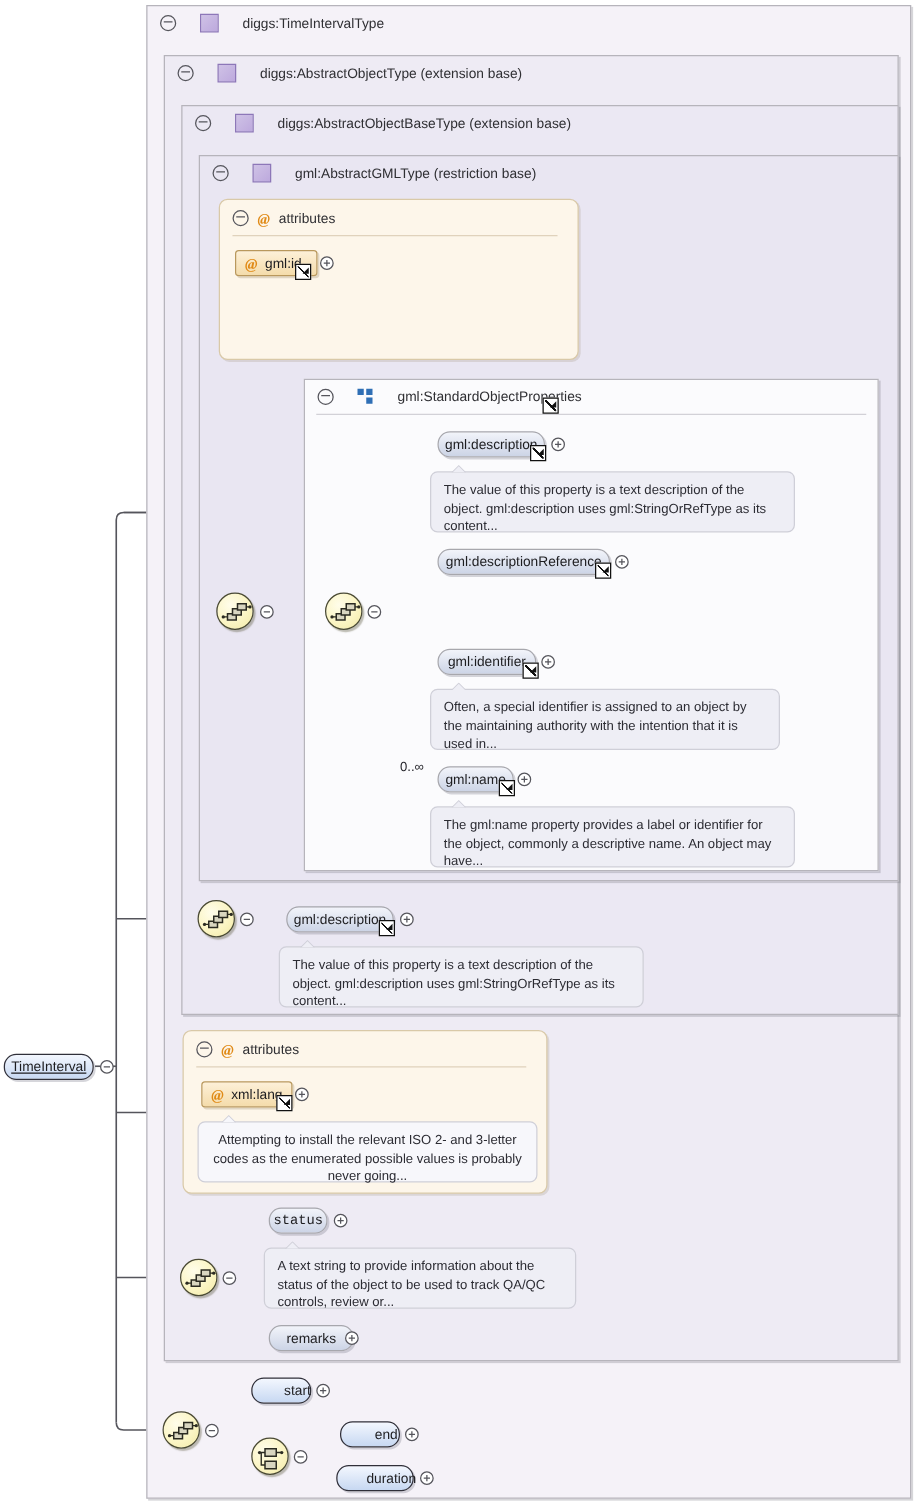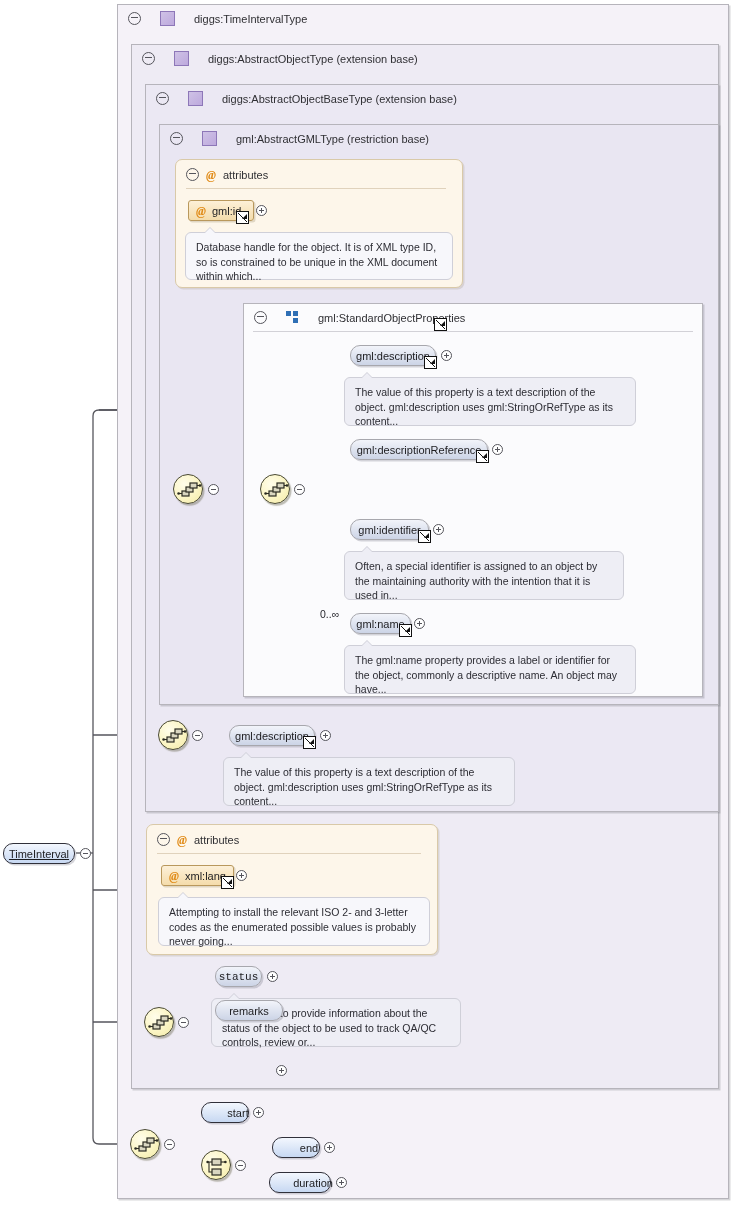--- a/index.html
+++ b/index.html
@@ -294,24 +294,20 @@
       <span class="atxt">attributes</span>
     </div>
     <div class="arule"></div>
   </div>
   <div class="attrpill" style="left:188px;top:200px;width:66px;">
     <span class="at">@</span>
     <span>gml:id</span>
   </div>
   <div class="lnk" style="left:236px;top:211px;"></div>
   <div class="ctoggle plus" style="left:256px;top:205px;"></div>
-  <div class="doc white" style="left:185px;top:232px;width:268px;height:48px;">
-    <span class="tip" style="left:18px;"></span>
-    <span>Database handle for the object. It is of XML type ID, so is constrained to be unique in the XML document within which...</span>
-  </div>
 
   <div class="panel pgroup" style="left:243px;top:303px;width:460px;height:394px;">
     <div class="hdr">
       <span class="tog"></span>
       <span class="gswatch">
           <i></i>
           <i></i>
           <i></i>
         </span>
       <span class="htxt">gml:StandardObjectProperties</span>
@@ -425,21 +421,21 @@
       <span class="atxt">attributes</span>
     </div>
     <div class="arule"></div>
   </div>
   <div class="attrpill" style="left:161px;top:865px;width:73px;">
     <span class="at">@</span>
     <span>xml:lang</span>
   </div>
   <div class="lnk" style="left:221px;top:876px;"></div>
   <div class="ctoggle plus" style="left:236px;top:870px;"></div>
-  <div class="doc white" style="left:158px;top:897px;width:272px;height:49px;">
+  <div class="doc white" style="left:158px;top:897px;width:272px;height:49px;text-align:center;">
     <span class="tip" style="left:18px;"></span>
     <span>Attempting to install the relevant ISO 2- and 3-letter codes as the enumerated possible values is probably never going...</span>
   </div>
 
   <div class="conn" style="left:144px;top:1007px;">
     <svg width="30" height="30" viewBox="0 0 30 30">
       <g stroke="#2b2b22" stroke-width="1.2" fill="#d9d6c0">
         <rect x="8" y="16" width="7" height="5"></rect>
         <rect x="12" y="12" width="7" height="5"></rect>
         <rect x="16" y="8" width="7" height="5"></rect>
@@ -456,21 +452,21 @@
 
   <div class="elem" style="left:215px;top:966px;width:47px;font-family:Liberation Mono, monospace;">
     <span>status</span>
   </div>
   <div class="ctoggle plus" style="left:267px;top:971px;"></div>
   <div class="doc" style="left:211px;top:998px;width:250px;height:49px;">
     <span class="tip" style="left:16px;"></span>
     <span>A text string to provide information about the status of the object to be used to track QA/QC controls, review or...</span>
   </div>
 
-  <div class="elem" style="left:215px;top:1000px;width:68px;">
+  <div class="elem" style="left:215px;top:1060px;width:68px;">
     <span>remarks</span>
   </div>
   <div class="ctoggle plus" style="left:276px;top:1065px;"></div>
 
   <div class="conn" style="left:130px;top:1129px;">
     <svg width="30" height="30" viewBox="0 0 30 30">
       <g stroke="#2b2b22" stroke-width="1.2" fill="#d9d6c0">
         <rect x="8" y="16" width="7" height="5"></rect>
         <rect x="12" y="12" width="7" height="5"></rect>
         <rect x="16" y="8" width="7" height="5"></rect>

